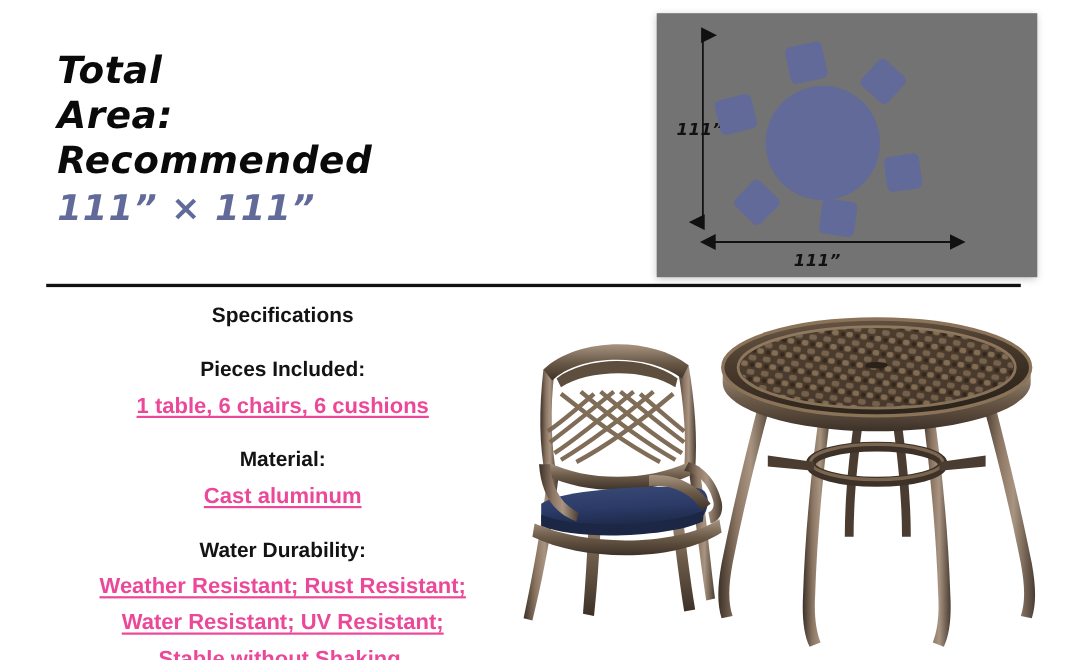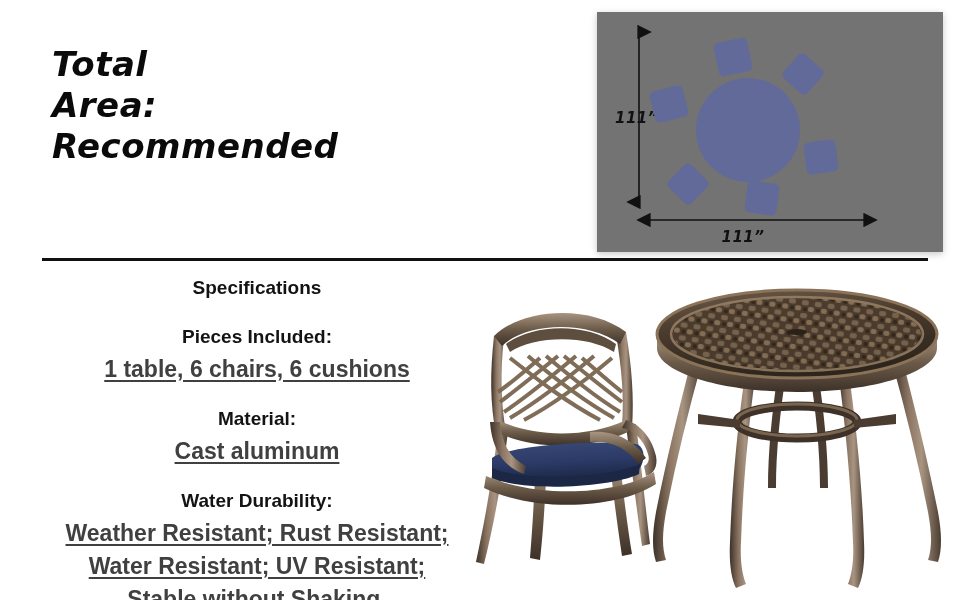--- a/index.html
+++ b/index.html
@@ -104,23 +104,23 @@
     font-weight: bold;
     font-size: 19px;
     line-height: 32px;
     color: #131313;
     white-space: nowrap;
     margin-top: 17px;
   }
   .spec-value {
     font-family: "Liberation Sans", sans-serif;
     font-weight: bold;
-    font-size: 23px;
+    font-size: 20px;
     line-height: 33px;
-    color: #404040;
+    color: #ec4899;
     text-decoration: underline;
     text-underline-offset: 3px;
     white-space: nowrap;
   }
 
   
   .product-area {
     position: absolute;
     left: 440px;
     top: 262px;
@@ -135,20 +135,21 @@
 </style>
 </head>
 <body>
 
 <div id="page">
 
   <div class="headline">
     <div class="headline-line">Total</div>
     <div class="headline-line">Area:</div>
     <div class="headline-line">Recommended</div>
+    <div class="headline-dims">111” × 111”</div>
   </div>
 
   <div class="diagram-panel">
     <svg class="diagram-svg" viewBox="0 0 287 240">
       <defs>
         <marker id="arrowUp" markerWidth="9" markerHeight="9" refX="4.5" refY="8" orient="auto">
           <path d="M4.5 0 L9 9 L0 9 Z" fill="#111111"></path>
         </marker>
         <marker id="arrowDown" markerWidth="9" markerHeight="9" refX="4.5" refY="1" orient="auto">
           <path d="M4.5 9 L0 0 L9 0 Z" fill="#111111"></path>

